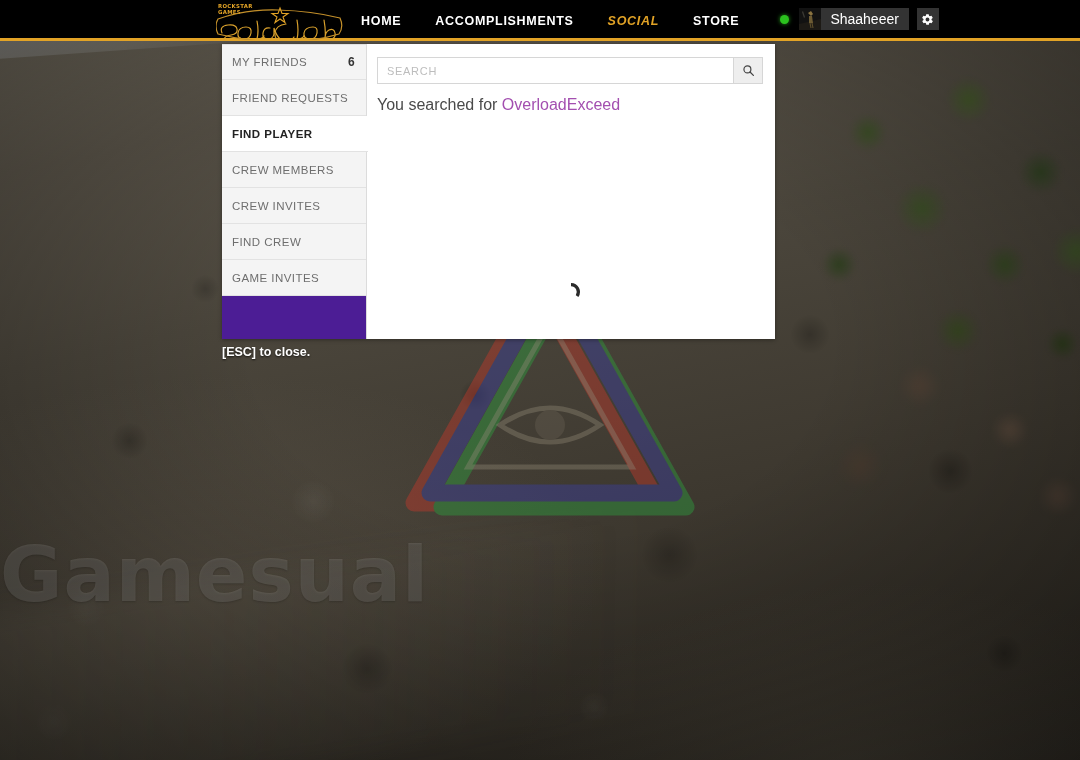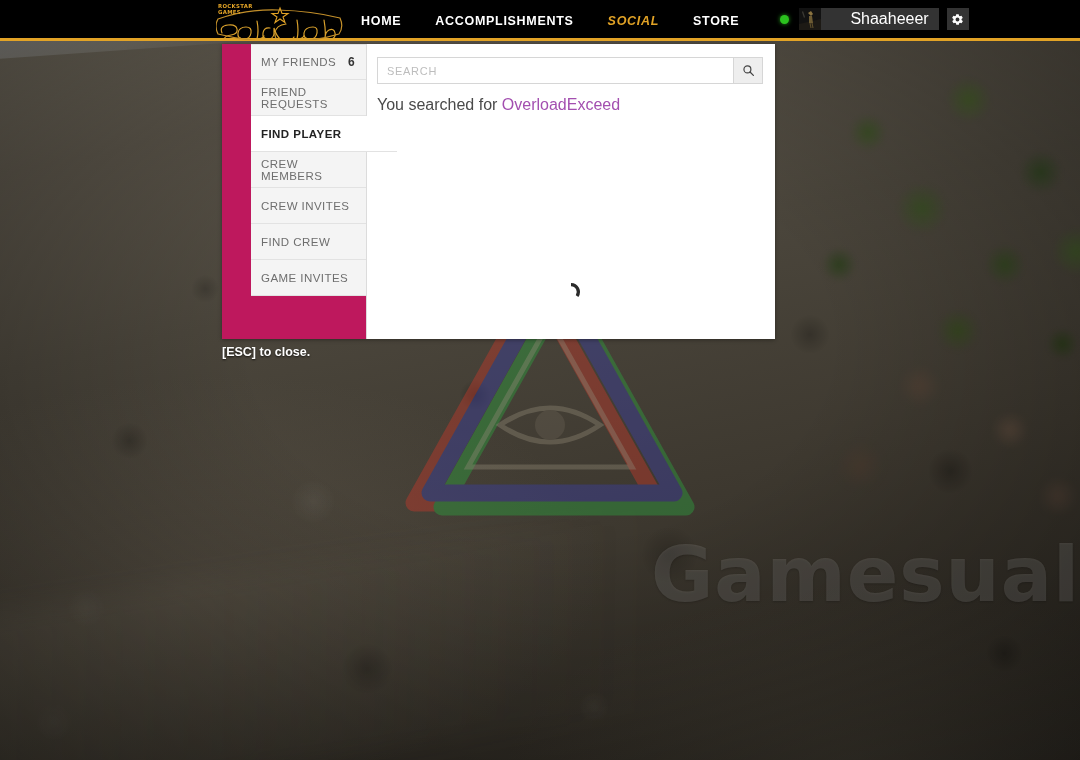--- a/index.html
+++ b/index.html
@@ -108,30 +108,29 @@
     position: absolute;
     left: 390px; top: 255px;
     width: 320px; height: 270px;
     opacity: .62;
   }
   #graffiti svg { width: 100%; height: 100%; display: block; }
 
   
   #watermark {
     position: absolute;
-    left: 0; right: 0; top: 530px;
-    text-align: right;
+    left: 0; right: 17px; top: 530px;
+    text-align: left;
     font-family: "DejaVu Sans", sans-serif;
     font-size: 76px;
     font-weight: bold;
     letter-spacing: 1px;
     color: rgba(255,255,255,0.12);
     text-shadow: 0 1px 2px rgba(0,0,0,0.18);
     user-select: none;
-    padding-left: 43px;
   }
 
   
   #navbar {
     position: absolute;
     left: 0; top: 0;
     width: 1080px; height: 41px;
     background: #000;
     border-bottom: 3px solid #e2a326;
     display: flex;
@@ -184,26 +183,25 @@
   #avatar {
     width: 22px; height: 22px;
     flex: none;
     background: #0b0b0b;
     position: relative;
     overflow: hidden;
   }
   #avatar svg { display: block; }
   #username {
     color: #fff;
-    font-size: 16px;
+    font-size: 14px;
     padding: 0 10px 0 9px;
     min-width: 78px;
     line-height: 22px;
     white-space: nowrap;
-    margin-left: 20px;
   }
   #gear-btn {
     width: 22px; height: 22px;
     margin-left: 8px;
     background: #333333;
     display: flex;
     align-items: center;
     justify-content: center;
     cursor: pointer;
     flex: none;
@@ -216,24 +214,23 @@
     width: 553px; height: 295px;
     background: #fff;
     display: flex;
     box-shadow: 0 1px 4px rgba(0,0,0,.35);
   }
 
   
   #sidebar {
     width: 145px;
     flex: none;
-    background: #be185d;
+    background: #4c1d95;
     border-right: 1px solid #dcdcdc;
     position: relative;
-    padding-left: 29px;
   }
   .side-item {
     height: 36px;
     display: flex;
     align-items: center;
     justify-content: space-between;
     padding: 0 11px 0 10px;
     font-size: 11.5px;
     letter-spacing: .45px;
     color: #6e6e6e;

